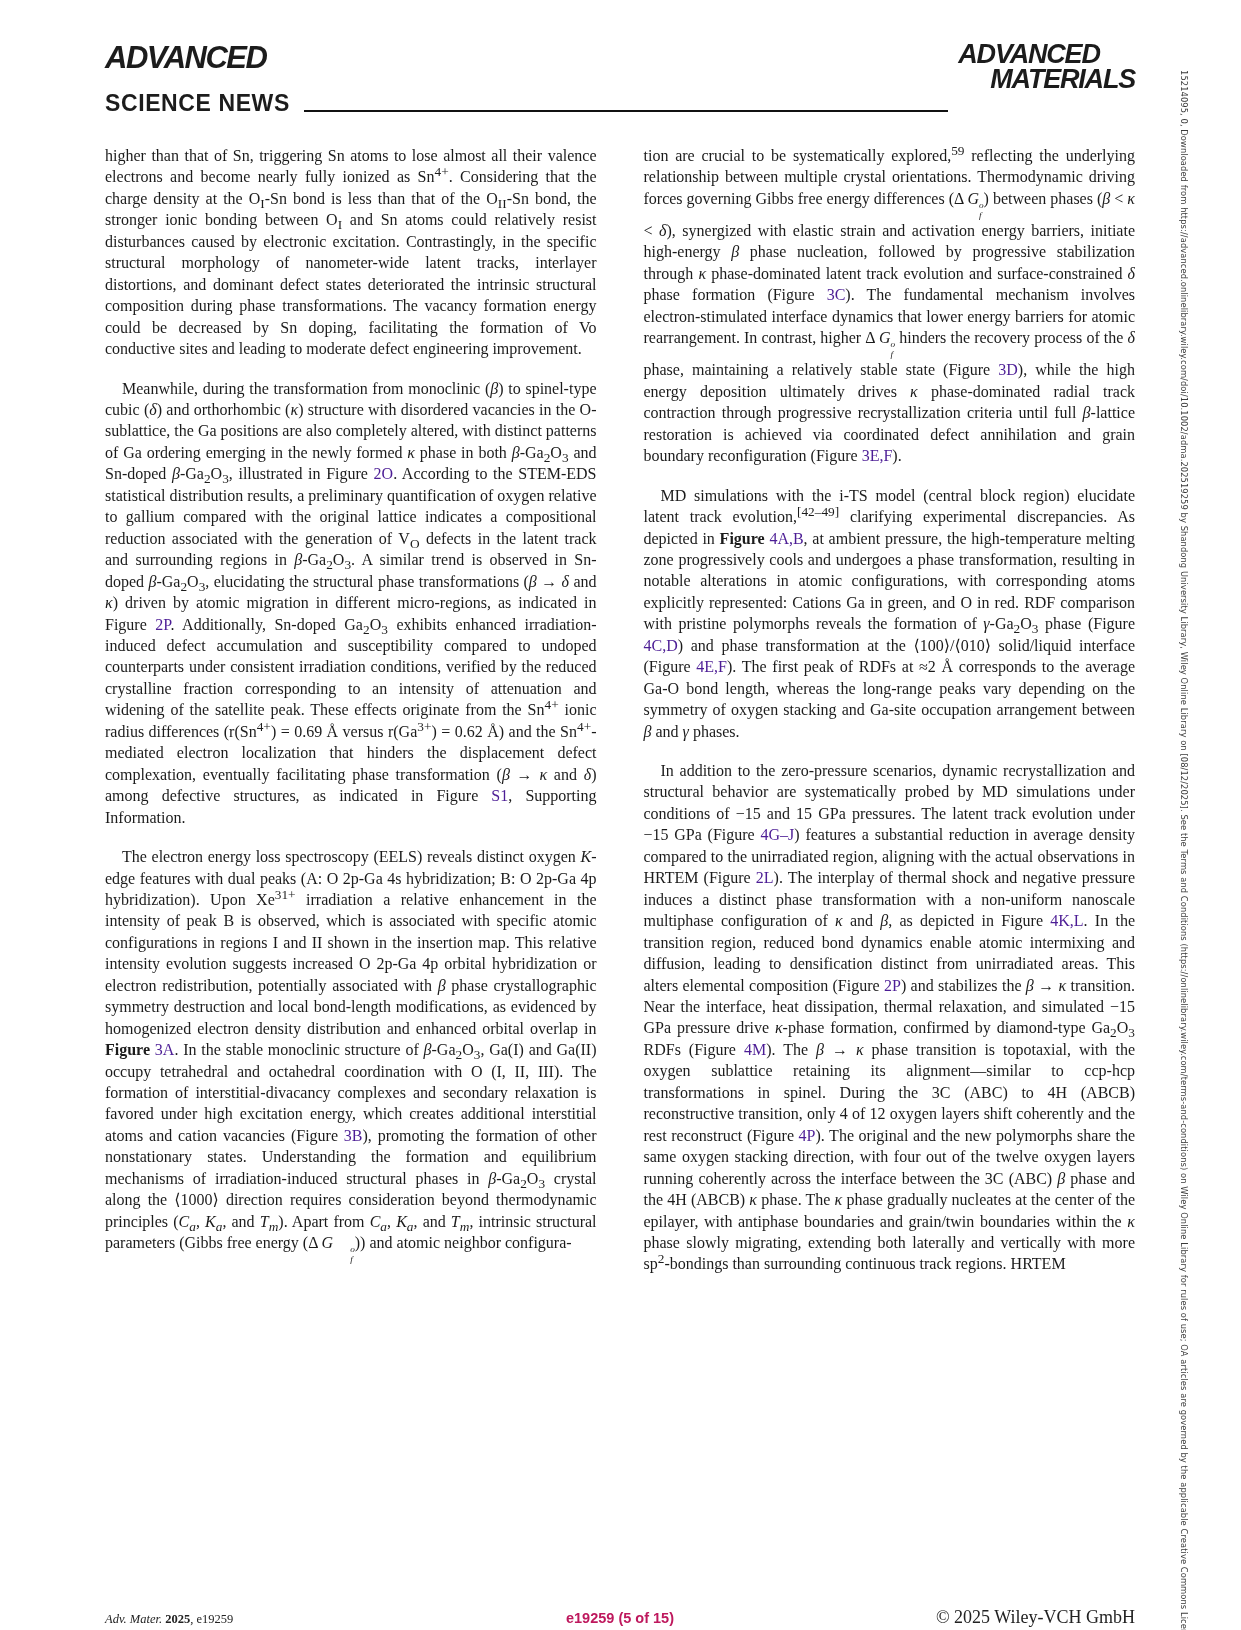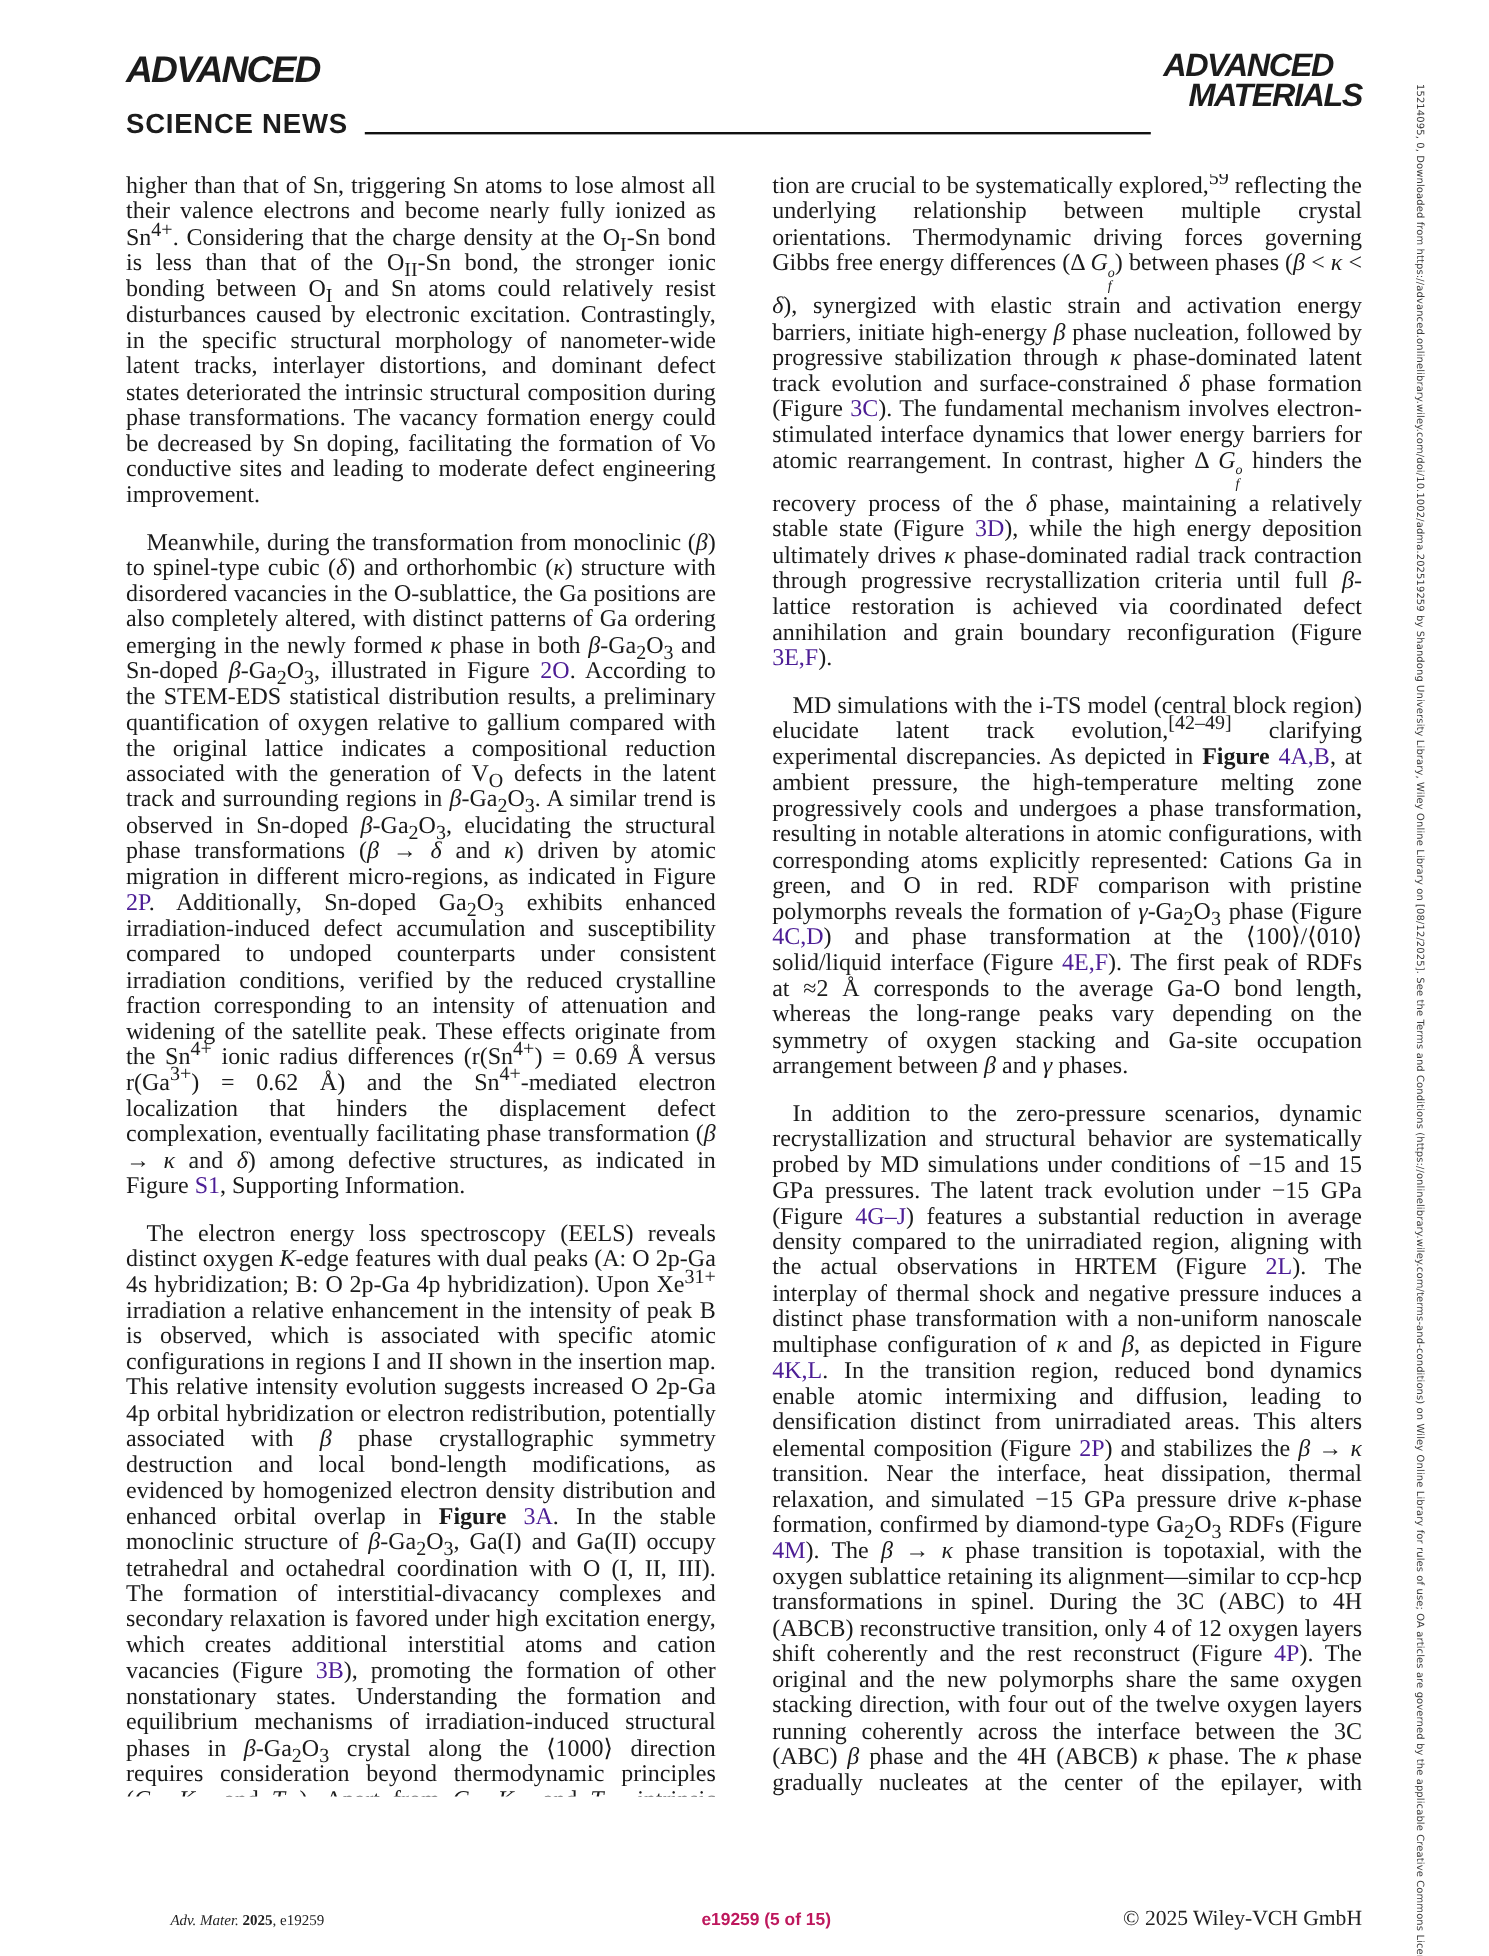--- a/index.html
+++ b/index.html
@@ -16,37 +16,37 @@
   .hdr-top{display:flex;}
   .logo-asn{line-height:1;}
   .asn-l1{font-family:"Liberation Sans","DejaVu Sans",sans-serif;font-weight:bold;font-style:italic;
     font-size:31px;letter-spacing:-1.5px;color:#1c1c1c;}
   .asn-l2{font-family:Liberation Sans, sans-serif;font-weight:bold;
     font-size:23px;letter-spacing:0.6px;color:#1c1c1c;margin-top:19px;}
   .hdr-rule{flex:1;border-bottom:2.6px solid #111;margin:0 10px 3px 14px;}
   .logo-am{line-height:0.92;text-align:left;}
   .am-l1,.am-l2{font-family:"Liberation Sans","DejaVu Sans",sans-serif;font-weight:bold;font-style:italic;
     font-size:27px;letter-spacing:-1.2px;color:#1c1c1c;}
-  .am-l2{margin-left:21px;}
+  .am-l2{margin-left:32px;}
   .hdr-urls{display:flex;justify-content:space-between;margin-top:4px;}
   .hdr-url{font-family:"Liberation Sans","DejaVu Sans",sans-serif;font-weight:bold;
     font-size:14.5px;color:#1d1dc9;text-decoration:none;cursor:pointer;}
 
   main.columns{display:flex;gap:47px;margin:30px 106px 0 105px;height:1352px;overflow:hidden;}
-  .col{flex:1;text-align:justify;font-size:20px;line-height:21.45px;}
+  .col{flex:1;text-align:justify;font-size:16px;line-height:21.45px;}
   .para{margin:0;}
   .para.indent{text-indent:17px;margin-top:18px;}
   .lnk{color:#4c1d95;cursor:pointer;}
   sub,sup{line-height:0;}
   .st{display:inline-flex;flex-direction:column;align-items:flex-start;vertical-align:-0.45em;
       font-size:0.58em;line-height:1.02;font-style:italic;}
   .st span{display:block;}
 
-  footer{position:absolute;left:105px;right:106px;bottom:63px;
-    display:grid;grid-template-columns:1fr auto 1fr;align-items:baseline;margin-left:37px;}
+  footer{position:absolute;left:105px;right:106px;bottom:44px;
+    display:grid;grid-template-columns:1fr auto 1fr;align-items:baseline;}
   .foot-left{font-size:12.5px;color:#222;justify-self:start;}
   .foot-center{font-family:"Liberation Sans","DejaVu Sans",sans-serif;font-weight:bold;
     font-size:14.5px;color:#be185d;justify-self:center;}
   .foot-right{font-size:18px;color:#222;justify-self:end;}
 </style>
 </head>
 <body>
 
 <div class="page">
 

